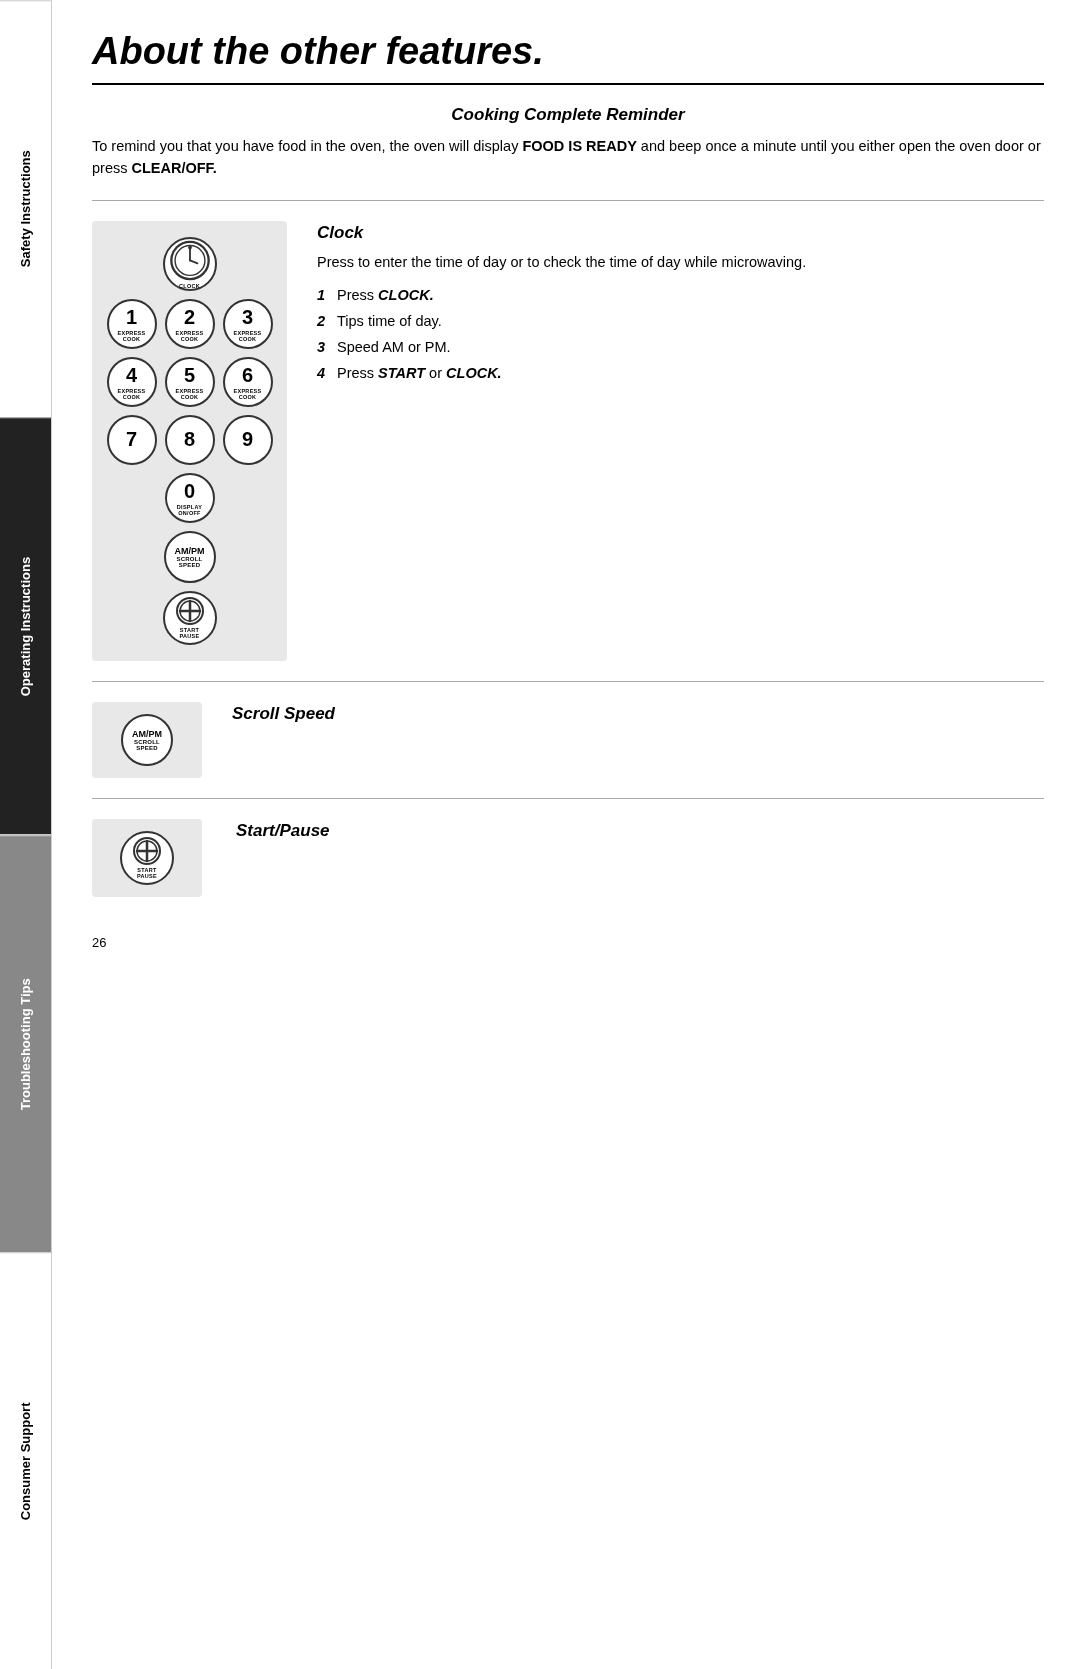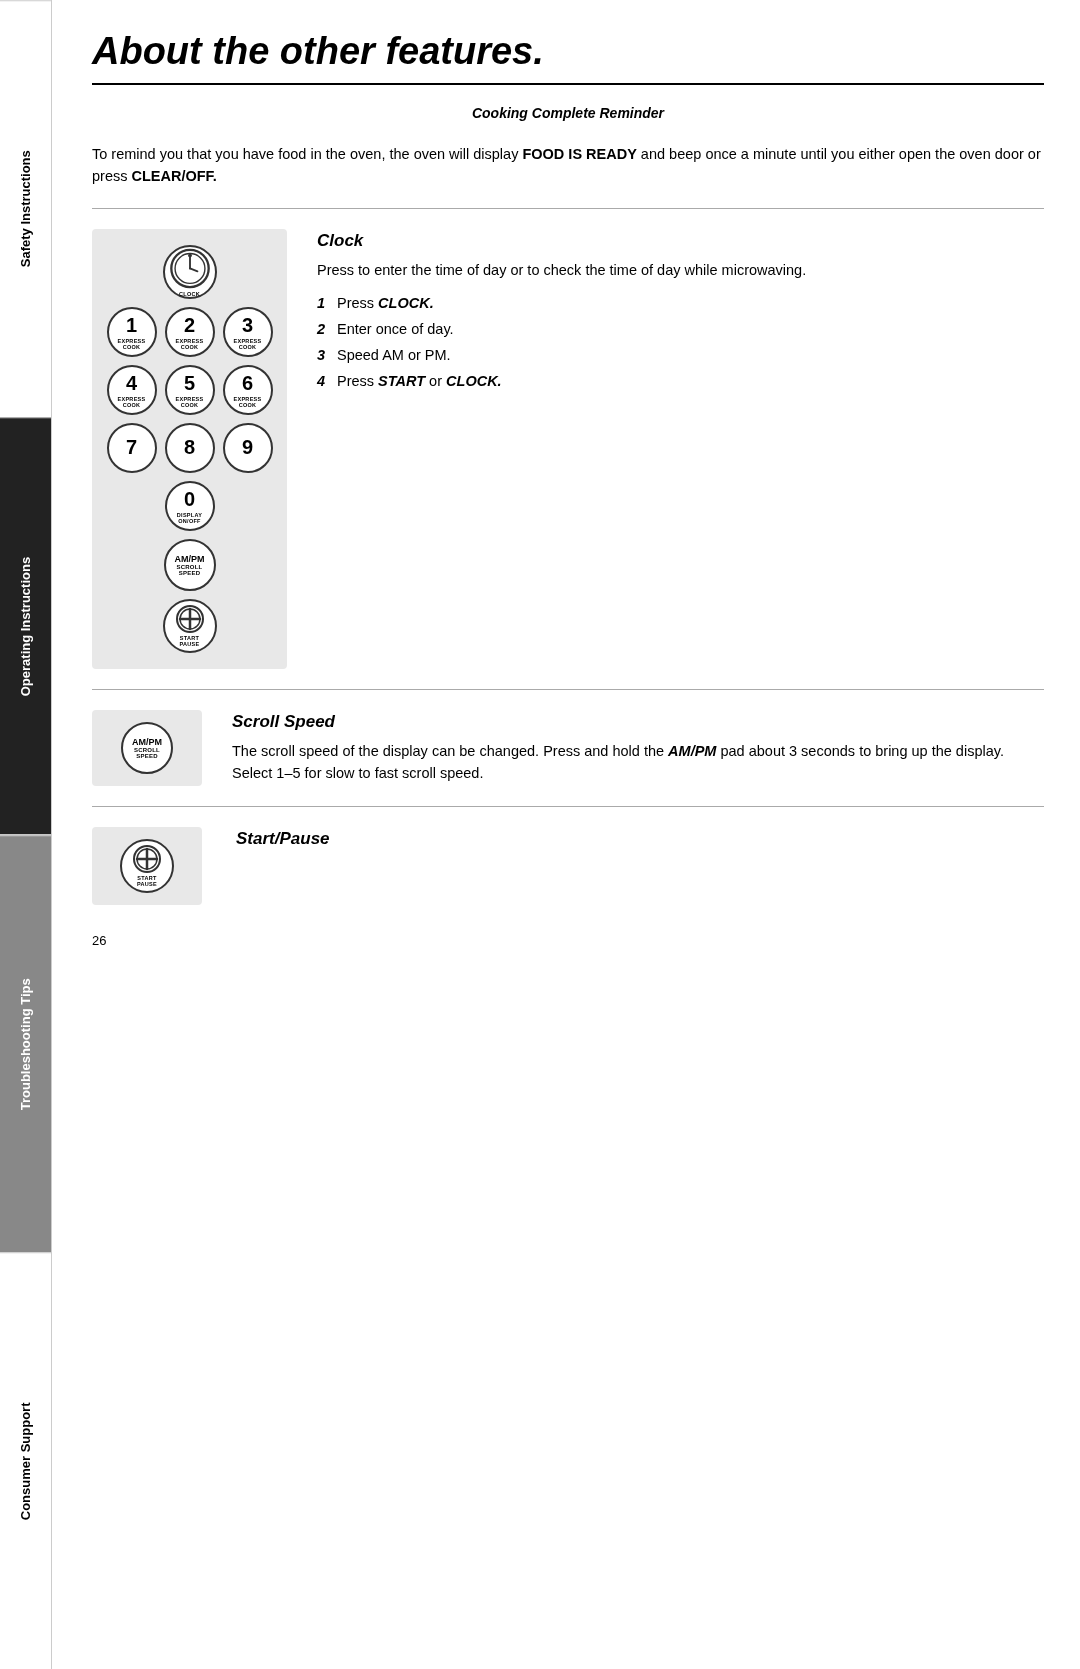--- a/index.html
+++ b/index.html
@@ -61,25 +61,25 @@
       color: #000;
     }
     .title-divider {
       border: none;
       border-top: 2px solid #000;
       margin-bottom: 20px;
     }
 
     
     .section-header {
-      font-size: 14px;
+      font-size: 17px;
       font-weight: bold;
       font-style: italic;
       font-family: Arial, sans-serif;
-      margin-bottom: 22px;
+      margin-bottom: 10px;
       color: #000;
       text-align: center;
     }
     .section-header-left {
       font-size: 17px;
       font-weight: bold;
       font-style: italic;
       font-family: Arial, sans-serif;
       margin-bottom: 8px;
       color: #000;
@@ -249,21 +249,21 @@
       align-items: center;
       justify-content: center;
       gap: 4px;
     }
 
     
     .page-number {
       font-size: 13px;
       font-family: Arial, sans-serif;
       color: #000;
-      margin-top: 28px;
+      margin-top: 38px;
     }
   </style>
 </head>
 <body>
 
 <div class="sidebar">
   <div class="sidebar-tab">Safety Instructions</div>
   <div class="sidebar-tab dark">Operating Instructions</div>
   <div class="sidebar-tab gray">Troubleshooting Tips</div>
   <div class="sidebar-tab">Consumer Support</div>
@@ -376,21 +376,21 @@
     <div class="clock-right">
       <div class="section-header-left">Clock</div>
       <p class="body-text">Press to enter the time of day or to check the time of day while microwaving.</p>
       <ul class="steps-list">
         <li>
           <span class="step-num">1</span>
           <span>Press <strong><em>CLOCK.</em></strong></span>
         </li>
         <li>
           <span class="step-num">2</span>
-          <span>Enter once of day.</span>
+          <span>Tips time of day.</span>
         </li>
         <li>
           <span class="step-num">3</span>
           <span>Speed AM or PM.</span>
         </li>
         <li>
           <span class="step-num">4</span>
           <span>Press <strong><em>START</em></strong> or <strong><em>CLOCK.</em></strong></span>
         </li>
       </ul>
@@ -403,23 +403,20 @@
   <div class="scroll-section">
     <div class="small-keypad">
       <div class="key-special">
         <span style="font-size:9px;font-weight:bold;">AM/PM</span>
         <span style="font-size:6px;font-weight:bold;letter-spacing:0.2px;white-space:pre-line;text-align:center;">SCROLL
 SPEED</span>
       </div>
     </div>
     <div class="clock-right">
       <div class="section-header-left">Scroll Speed</div>
-      <p class="body-text">
-        The scroll speed of the display can be changed. Press and hold the <strong><em>AM/PM</em></strong> pad about 3 seconds to bring up the display. Select 1–5 for slow to fast scroll speed.
-      </p>
     </div>
   </div>
 
   <hr class="section-divider">
 
   <div class="start-section">
     <div class="start-keypad">
       <div class="key-btn" style="width:54px;height:54px;">
         <svg width="30" height="30" viewBox="0 0 30 30">
           <circle cx="15" cy="15" r="13" stroke="#333" stroke-width="2" fill="white"></circle>

